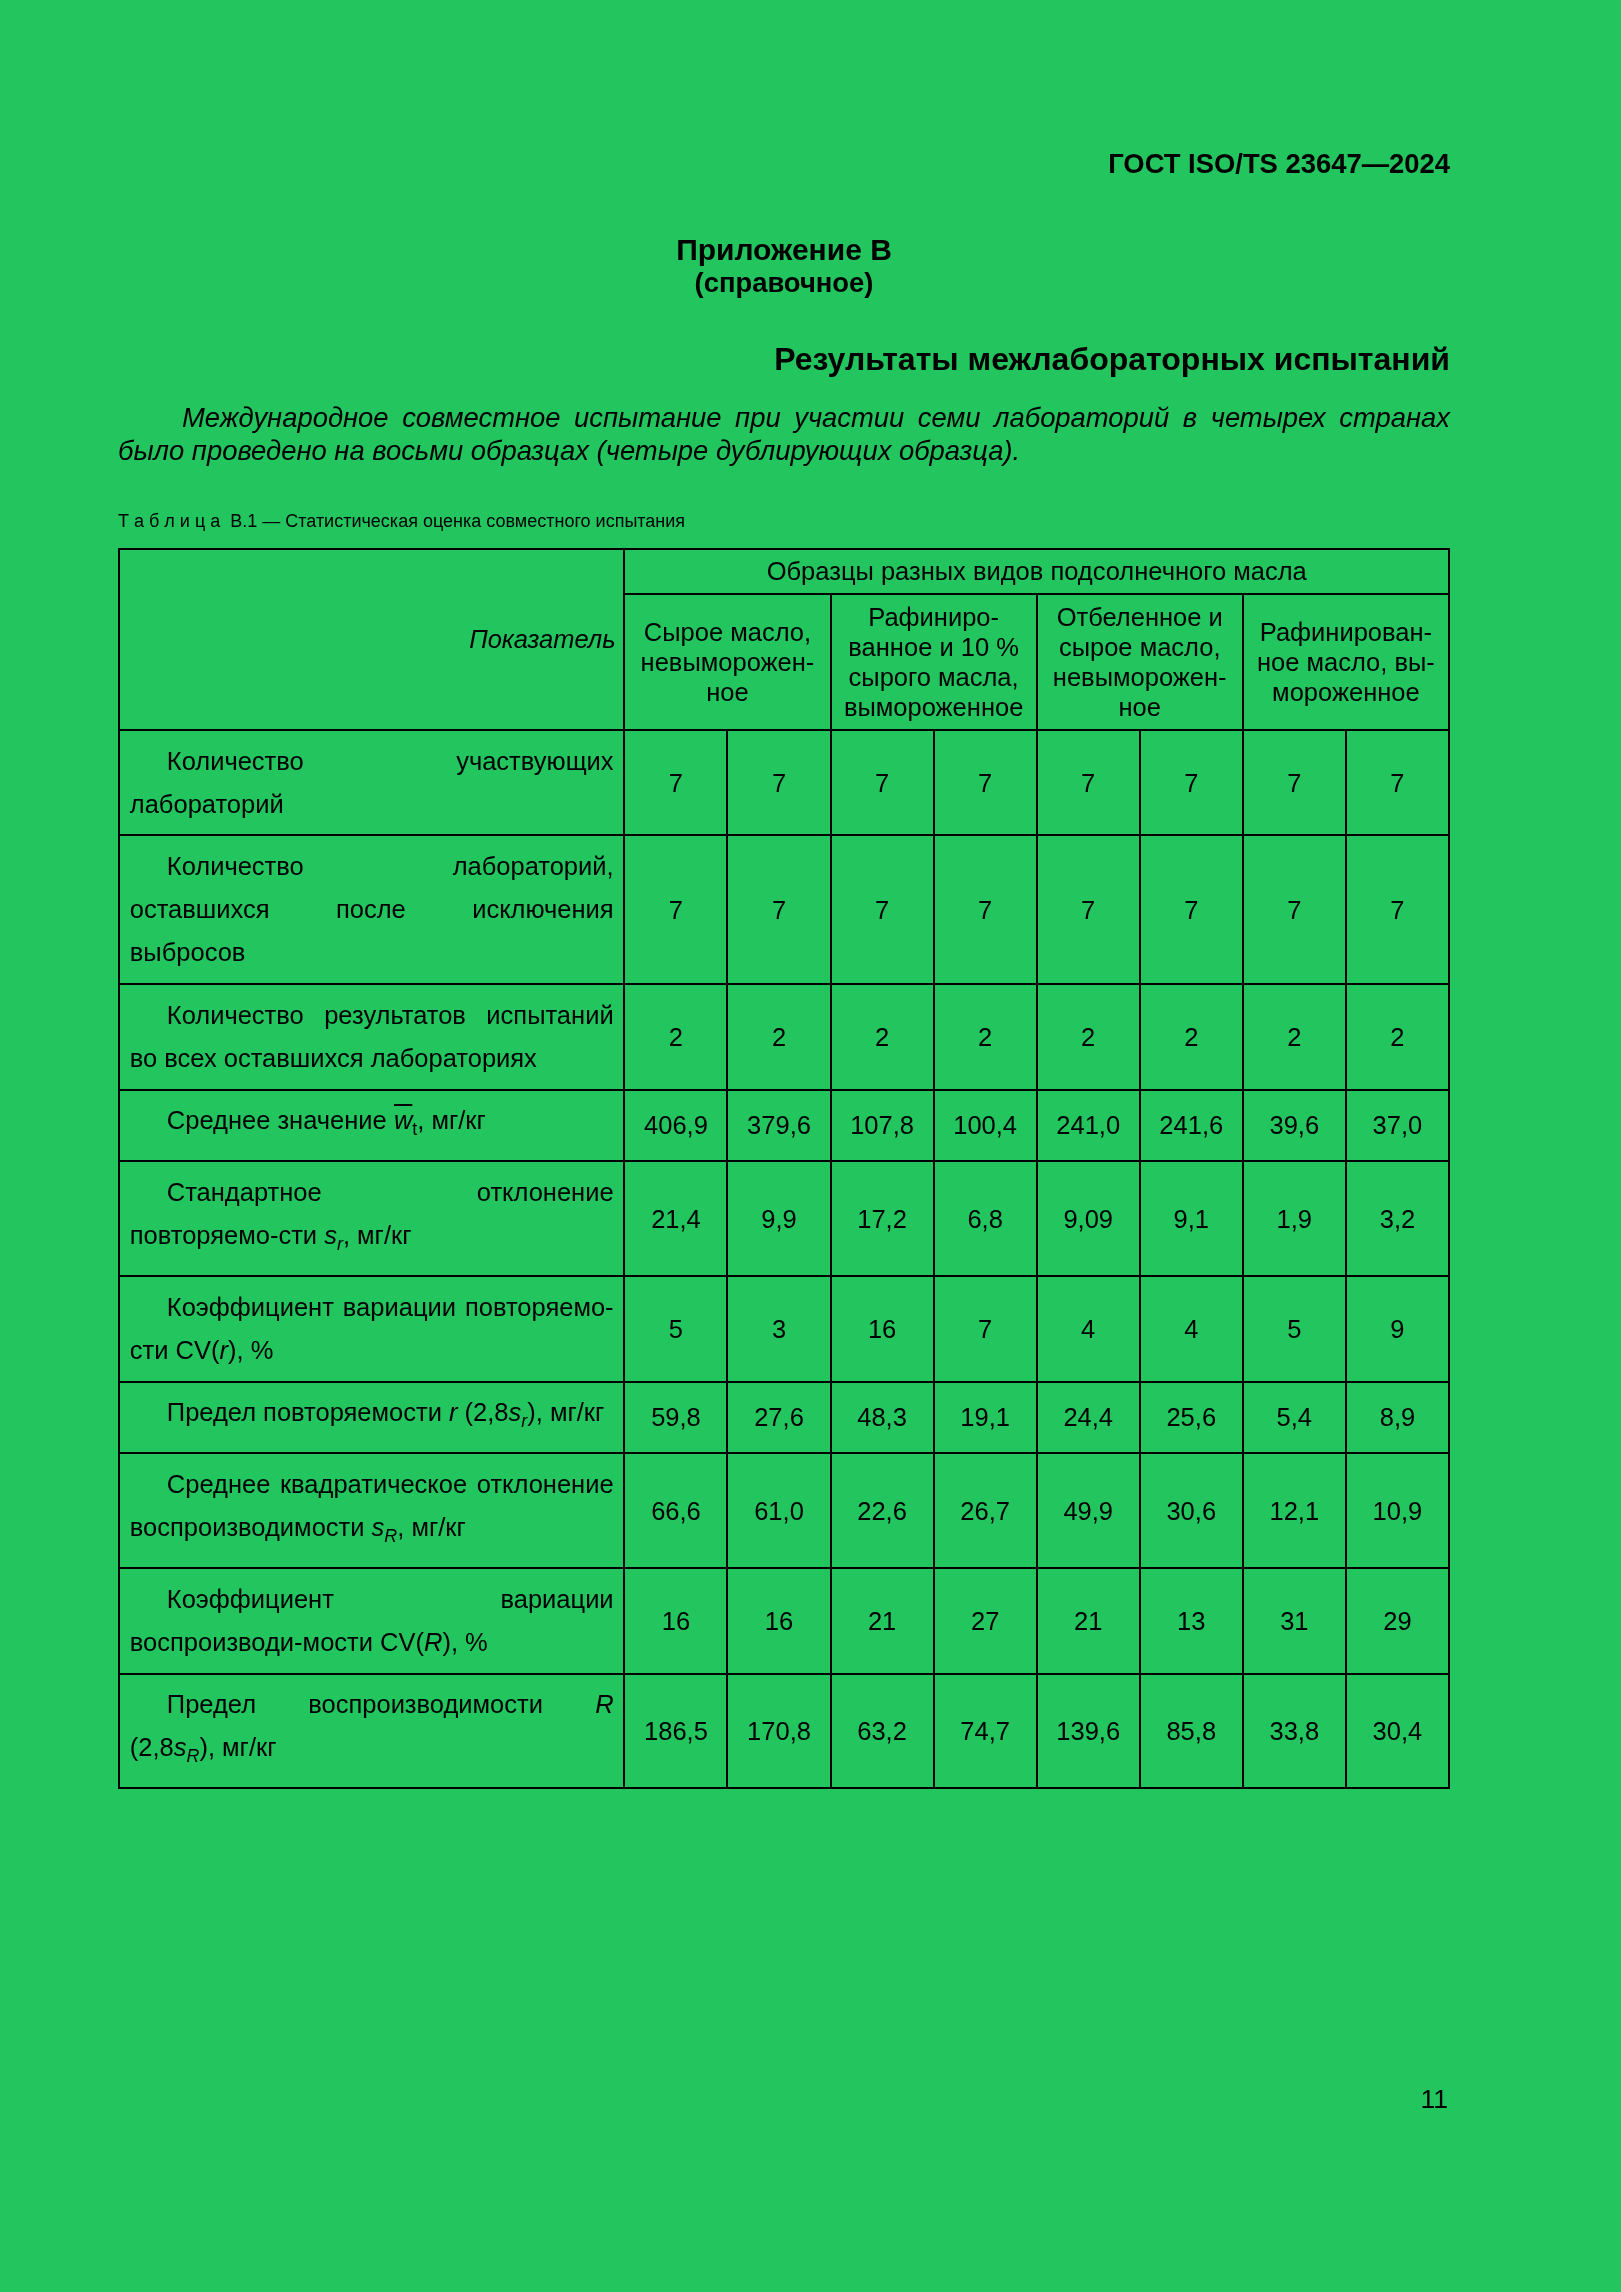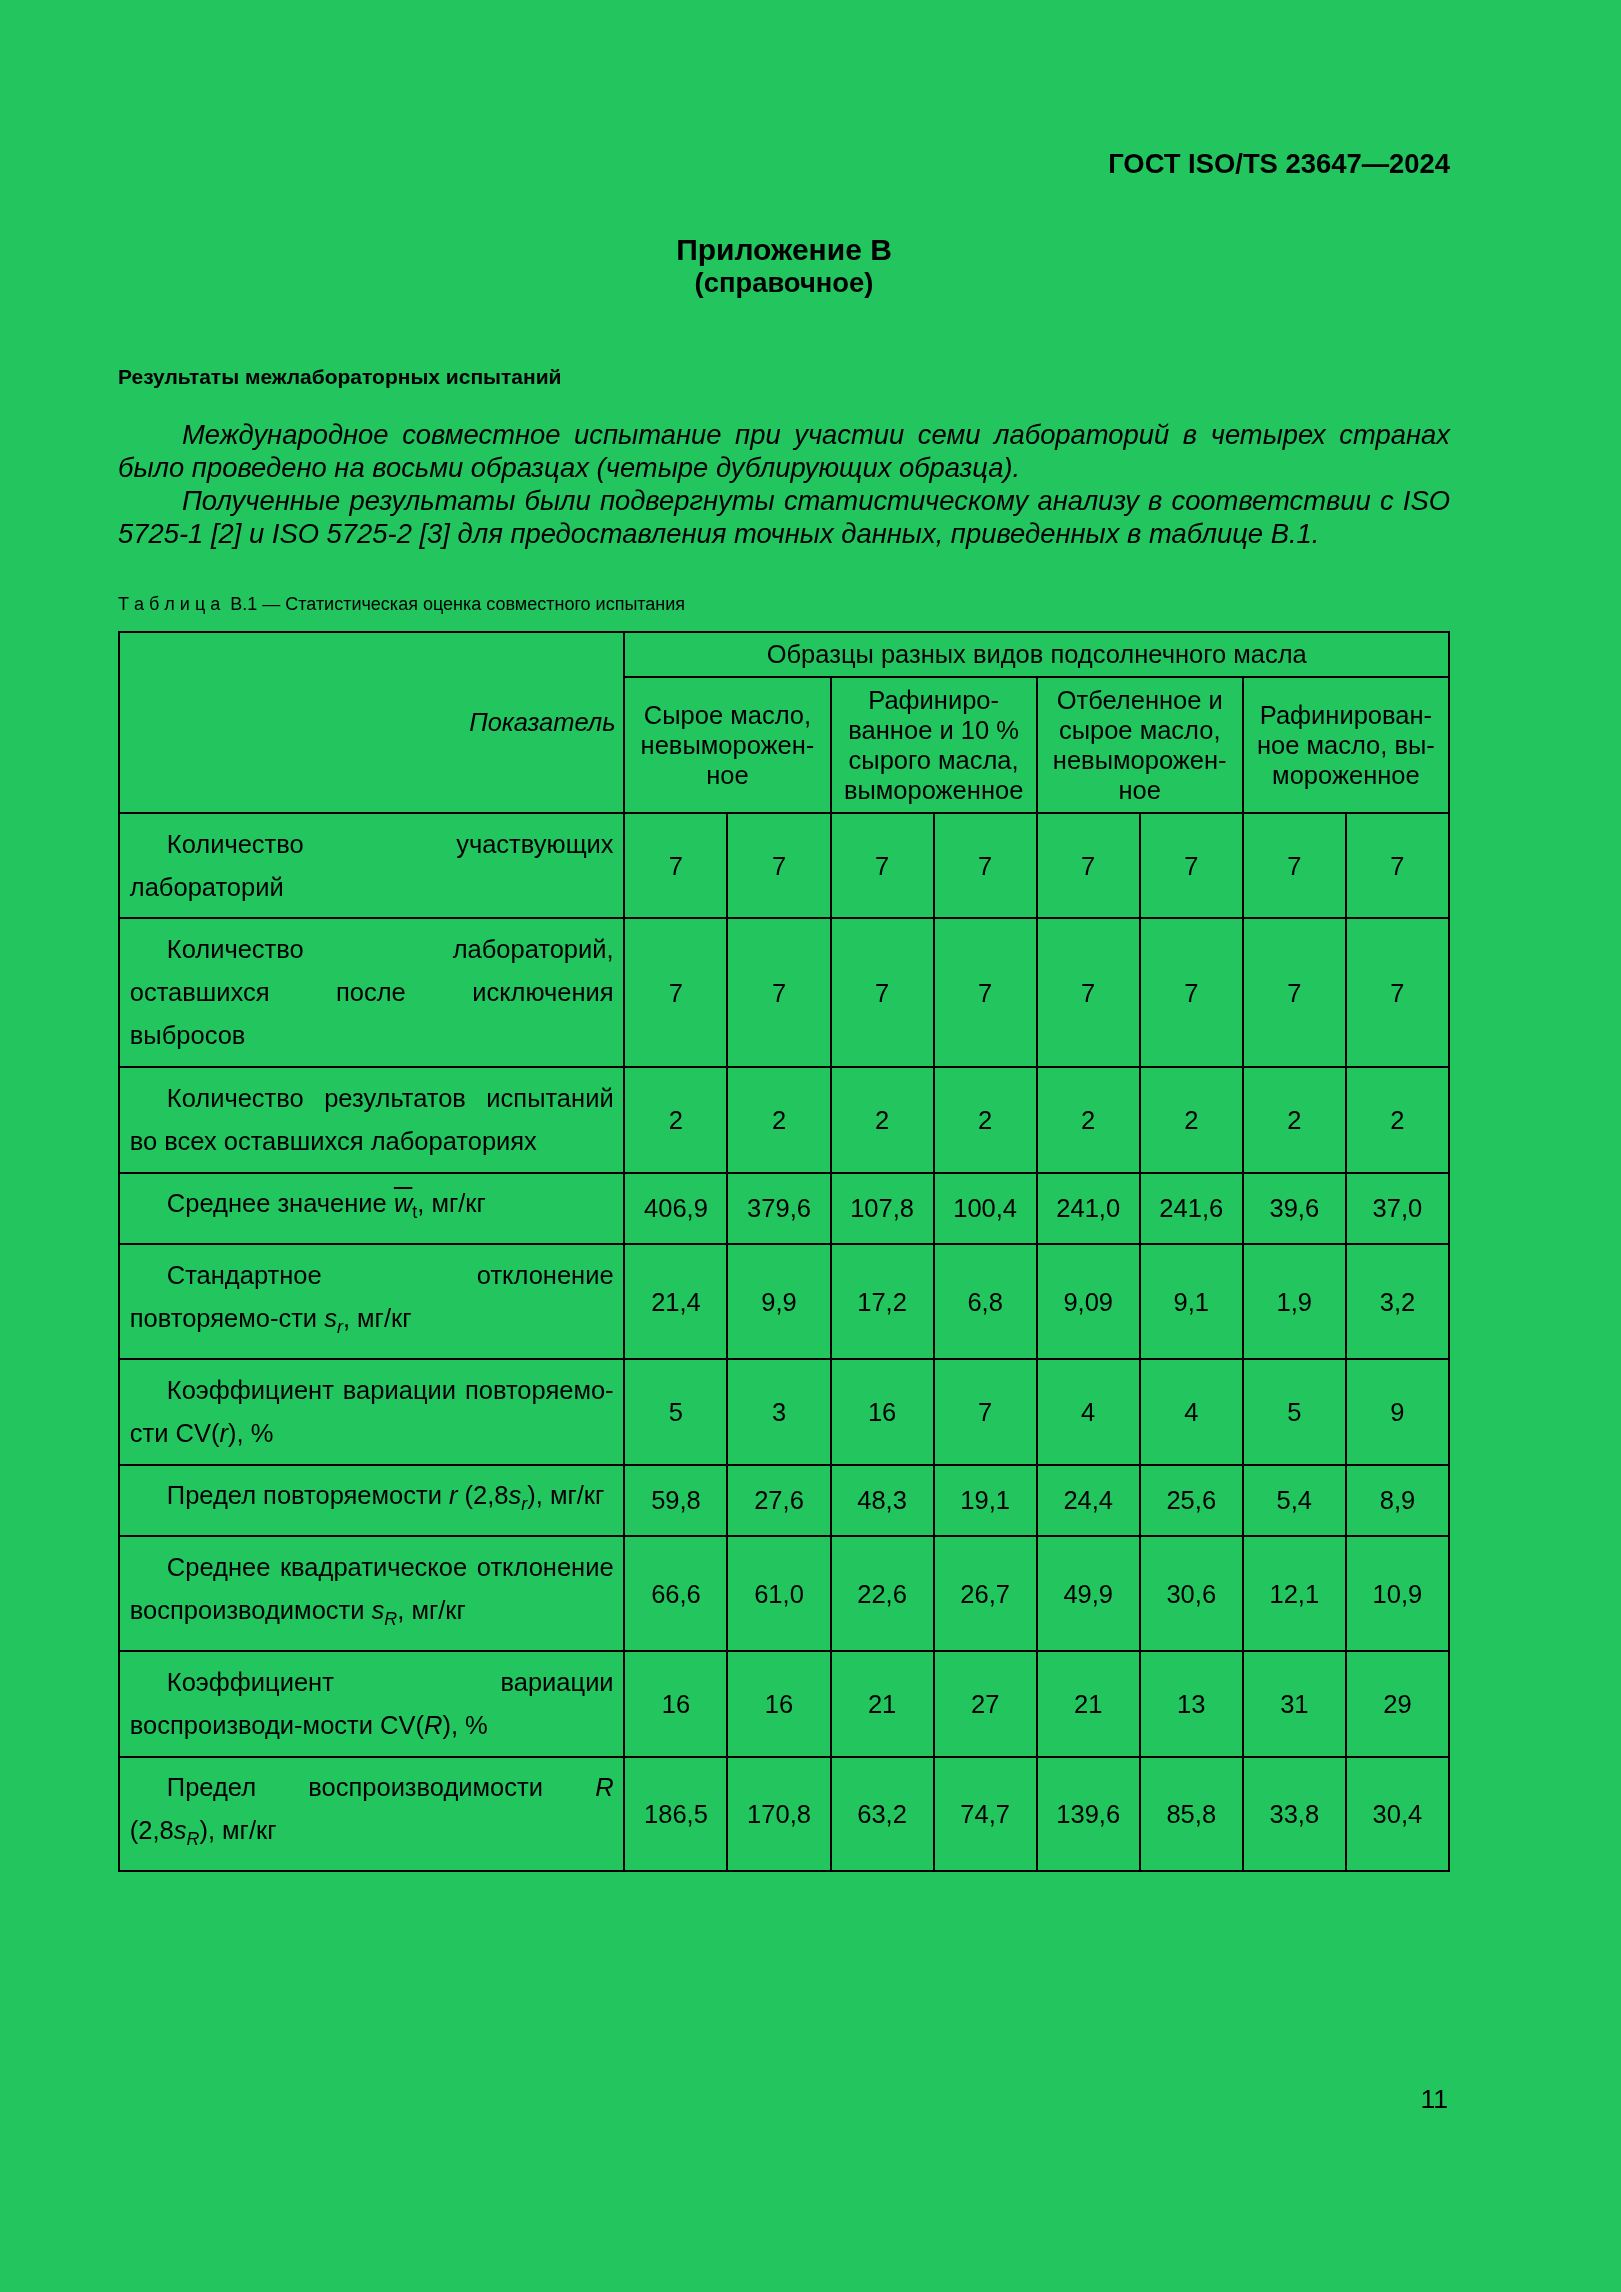--- a/index.html
+++ b/index.html
@@ -30,24 +30,24 @@
     font-size: 30px;
     line-height: 33px;
   }
   .appendix-type {
     text-align: center;
     font-weight: bold;
     font-size: 27.4px;
     line-height: 33px;
   }
   .doc-title {
-    margin-top: 60px;
-    text-align: left;
-    font-weight: bold;
-    font-size: 21px;
+    margin-top: 43px;
+    text-align: right;
+    font-weight: bold;
+    font-size: 32px;
     line-height: 35px;
   }
   p.body {
     font-size: 27.4px;
     line-height: 33px;
     text-align: justify;
     text-indent: 64px;
     font-style: italic;
   }
   p.body.first { margin-top: 23.5px; }
@@ -115,21 +115,20 @@
 <div class="page">
 
   <div class="doc-header">ГОСТ ISO/TS 23647—2024</div>
 
   <div class="appendix-label">Приложение В</div>
   <div class="appendix-type">(справочное)</div>
 
   <div class="doc-title">Результаты межлабораторных испытаний</div>
 
   <p class="body first">Международное совместное испытание при участии семи лабораторий в четырех странах было проведено на восьми образцах (четыре дублирующих образца).</p>
-  <p class="body">Полученные результаты были подвергнуты статистическому анализу в соответствии с ISO 5725-1 [2] и ISO 5725-2 [3] для предоставления точных данных, приведенных в таблице В.1.</p>
 
   <div class="table-caption">Т а б л и ц а  В.1 — Статистическая оценка совместного испытания</div>
 
   <table class="results">
     <colgroup>
       <col style="width:38%">
       <col style="width:7.75%">
         <col style="width:7.75%">
       <col style="width:7.75%">
         <col style="width:7.75%">

